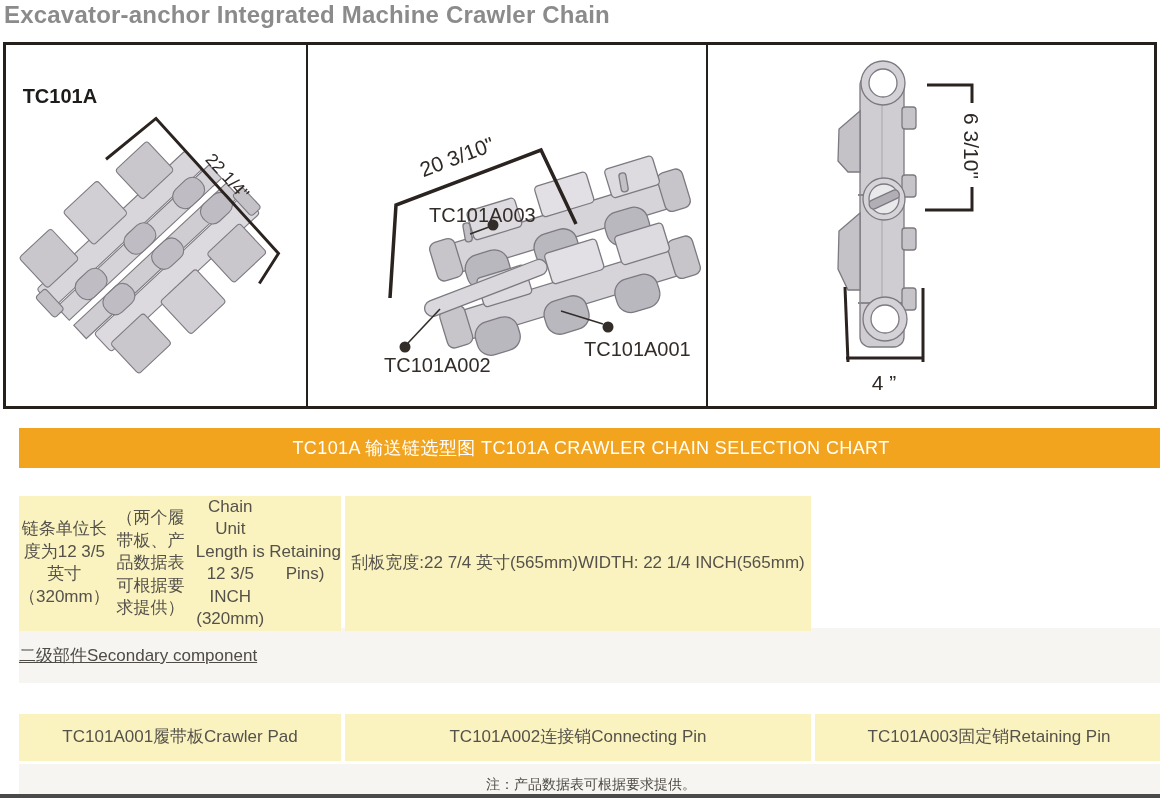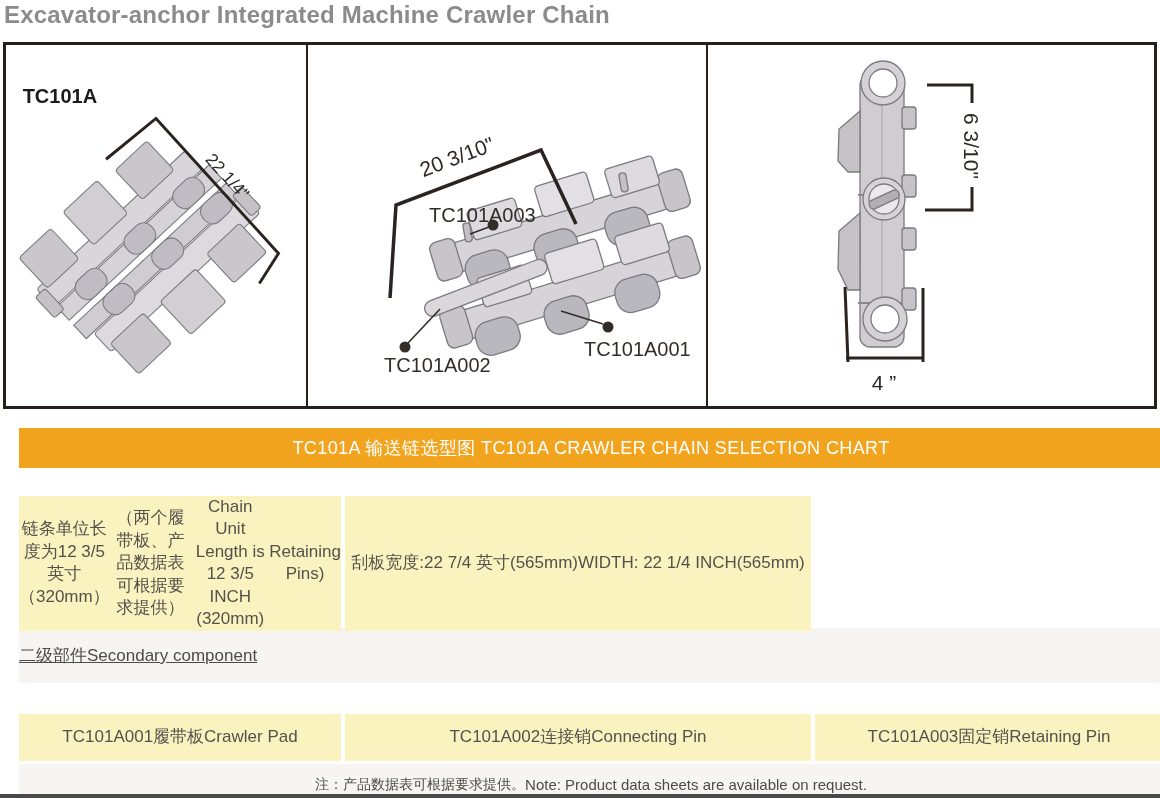--- a/index.html
+++ b/index.html
@@ -235,17 +235,16 @@
     </div>
     <div class="cell">
       <div>TC101A003</div>
       <div>固定销</div>
       <div>Retaining Pin</div>
     </div>
   </div>
 
   <div class="note-row">
     <div class="note-cn">注：产品数据表可根据要求提供。</div>
-    <div class="note-en">Note: Product data sheets are available on request.</div>
   </div>
 </div>
 
 <div class="bottom-bar"></div>
 
 </body></html>

